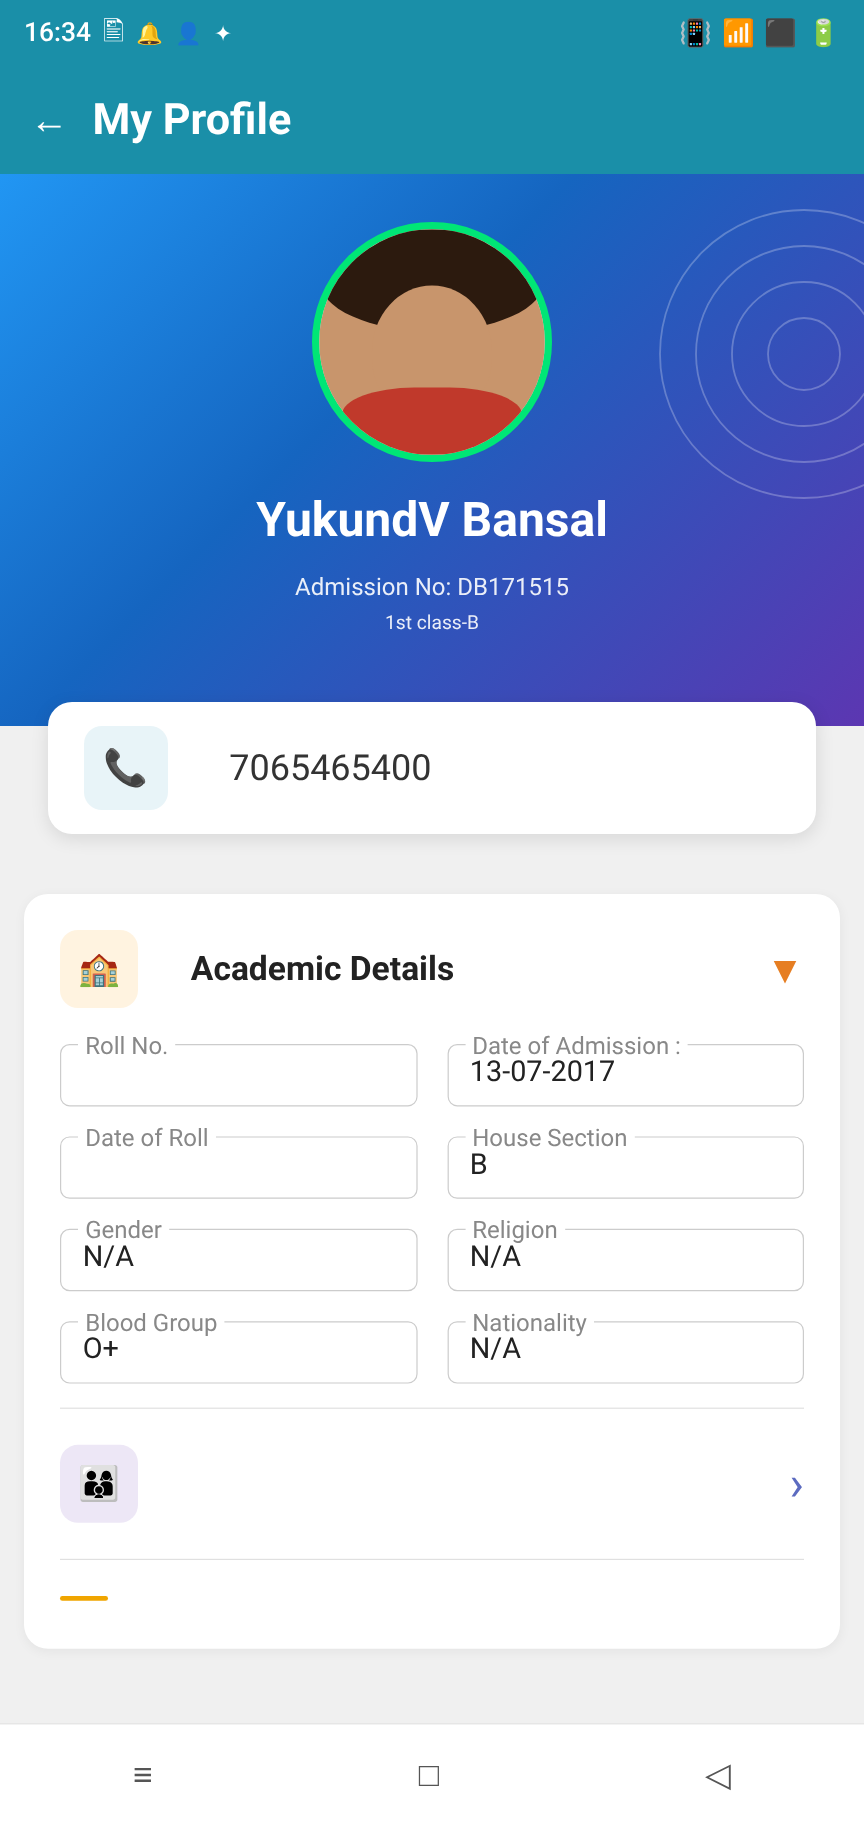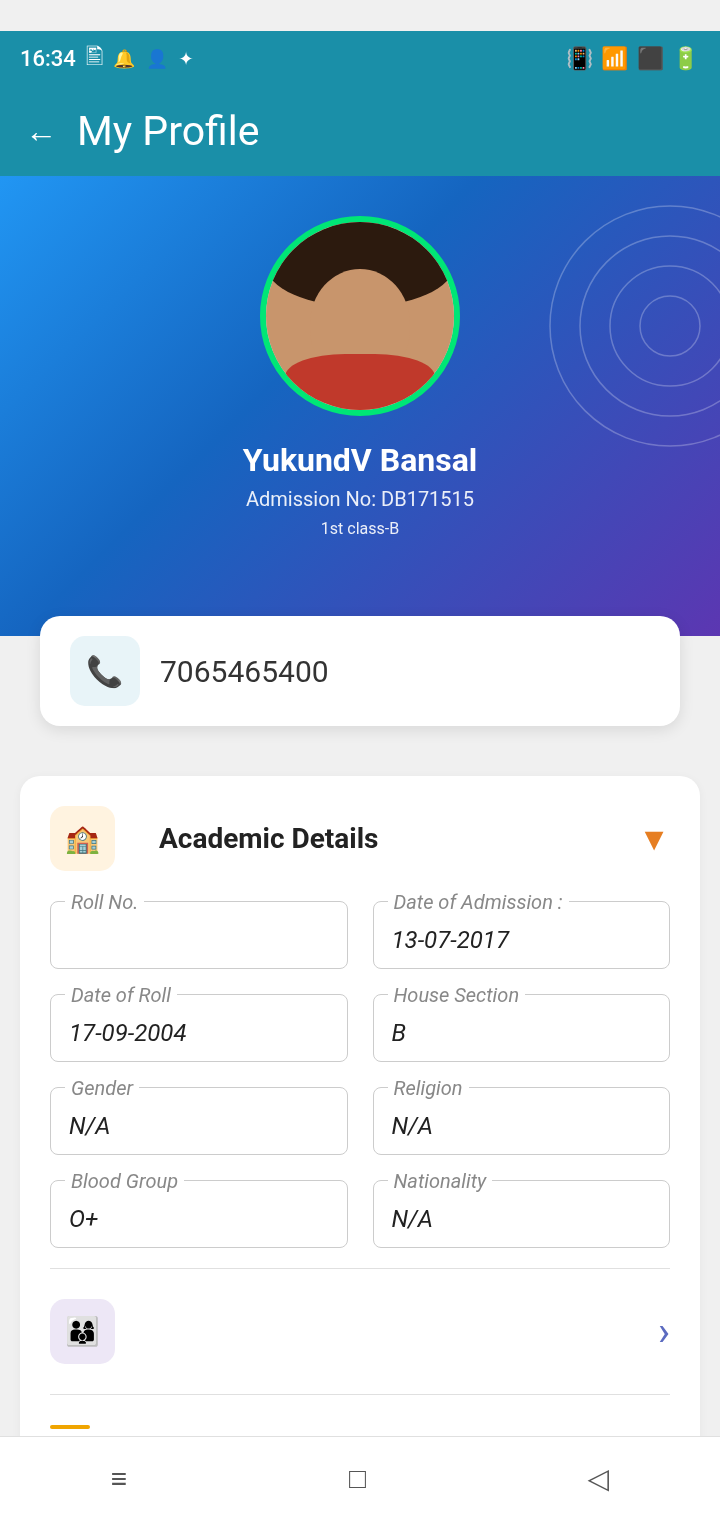--- a/index.html
+++ b/index.html
@@ -16,43 +16,42 @@
     .status-bar {
       background: #1a8fa8;
       color: white;
       display: flex;
       justify-content: space-between;
       align-items: center;
       padding: 10px 20px;
       height: 55px;
       font-size: 22px;
       font-weight: 500;
-      margin-top: 31px;
     }
     .status-bar-left { display: flex; align-items: center; gap: 10px; }
     .status-bar-right { display: flex; align-items: center; gap: 8px; }
 
     
     .top-bar {
       background: #1a8fa8;
       color: white;
       display: flex;
       align-items: center;
       padding: 15px 25px;
       height: 90px;
       gap: 20px;
     }
     .back-arrow {
       font-size: 32px;
       cursor: pointer;
       color: white;
     }
     .top-bar-title {
-      font-size: 41px;
-      font-weight: 400;
+      font-size: 36px;
+      font-weight: 700;
       color: white;
     }
 
     
     .profile-header {
       background: linear-gradient(135deg, #2196F3 0%, #1565C0 40%, #5E35B1 100%);
       display: flex;
       flex-direction: column;
       align-items: center;
       padding: 40px 20px 80px;
@@ -127,23 +126,23 @@
       left: 50%;
       transform: translateX(-50%);
       width: 100px;
       height: 110px;
       border-radius: 50% 50% 45% 45%;
       background: #c8956c;
     }
 
     .profile-name {
       color: white;
-      font-size: 32px;
+      font-size: 40px;
       font-weight: 700;
-      margin-bottom: 8px;
+      margin-bottom: 20px;
       z-index: 2;
     }
     .profile-admission {
       color: rgba(255,255,255,0.9);
       font-size: 20px;
       margin-bottom: 8px;
       z-index: 2;
     }
     .profile-class {
       color: rgba(255,255,255,0.9);
@@ -172,20 +171,21 @@
       display: flex;
       align-items: center;
       justify-content: center;
       font-size: 30px;
       color: #5ba4c8;
     }
     .phone-number {
       font-size: 30px;
       color: #333;
       font-weight: 400;
+      margin-left: 31px;
     }
 
     
     .main-content {
       background: #f0f0f0;
       padding: 30px 20px 20px;
       margin-top: 20px;
     }
 
     
@@ -243,22 +243,21 @@
       display: grid;
       grid-template-columns: 1fr 1fr;
       gap: 25px;
       margin-bottom: 20px;
     }
 
     .field-group {
       position: relative;
       border: 1.5px solid #ccc;
       border-radius: 8px;
-      padding: 20px 18px 14px;
-      font-style: italic;
+      padding: 4px 18px 14px;
     }
     .field-label {
       position: absolute;
       top: -12px;
       left: 14px;
       background: white;
       padding: 0 6px;
       font-size: 20px;
       color: #888;
     }
@@ -381,21 +380,20 @@
         <span class="field-label">Roll No.</span>
       </div>
 
       <div class="field-group">
         <span class="field-label">Date of Admission :</span>
         <div class="field-value">13-07-2017</div>
       </div>
 
       <div class="field-group">
         <span class="field-label">Date of Roll</span>
-        <div class="field-value">17-09-2004</div>
       </div>
 
       <div class="field-group">
         <span class="field-label">House Section</span>
         <div class="field-value">B</div>
       </div>
 
       <div class="field-group">
         <span class="field-label">Gender</span>
         <div class="field-value">N/A</div>

